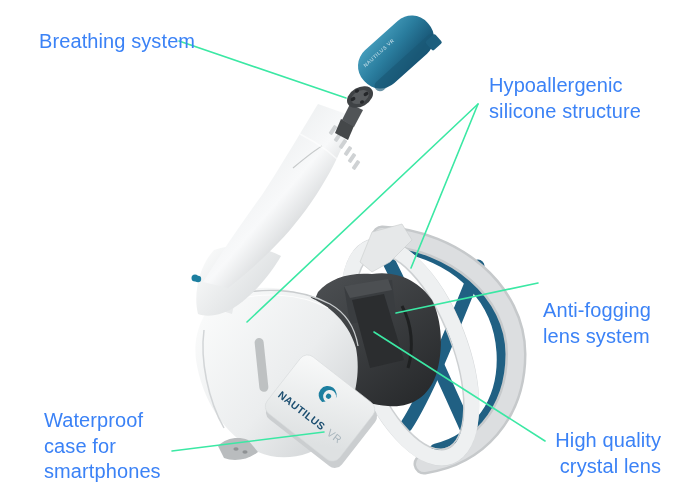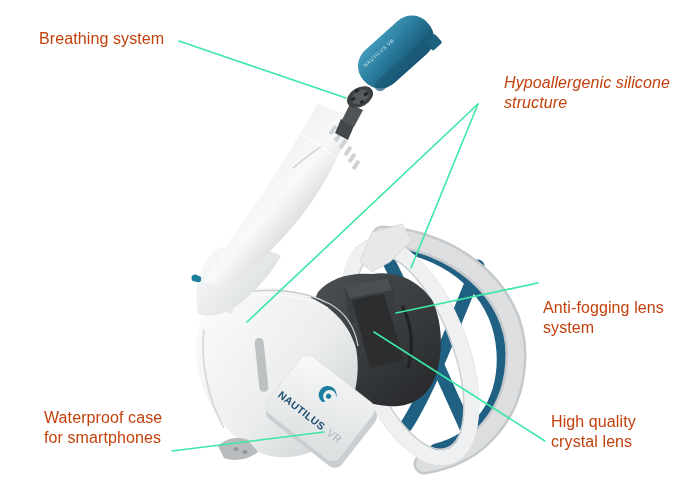--- a/index.html
+++ b/index.html
@@ -2,27 +2,27 @@
 <html><head>
 <meta charset="utf-8">
 <style>
   html,body{margin:0;padding:0;background:#ffffff;}
   #stage{
     position:relative;width:688px;height:500px;background:#ffffff;overflow:hidden;
     font-family:"Liberation Sans", sans-serif;
   }
   #artwork{position:absolute;left:0;top:0;}
   .label{
-    position:absolute;color:#c2410c;font-size:16px;line-height:1.28;
+    position:absolute;color:#3b82f6;font-size:20px;line-height:1.28;
     font-family:"Liberation Sans", sans-serif;letter-spacing:.1px;
   }
   .lbl-breathing{left:39px;top:29px;width:170px;}
-  .lbl-hypo{left:504px;top:73px;width:180px;font-style:italic;}
+  .lbl-hypo{left:489px;top:73px;width:180px;}
   .lbl-antifog{left:543px;top:258px;width:132px;margin-top:40px;}
-  .lbl-lens{left:551px;top:412px;width:110px;}
+  .lbl-lens{left:551px;top:428px;width:110px;text-align:right;}
   .lbl-case{left:44px;top:408px;width:140px;}
   svg text{font-family:"Liberation Sans", sans-serif;}
 </style>
 </head>
 <body>
 
 <div id="stage">
 
   <svg id="artwork" width="688" height="500" viewBox="0 0 688 500">
     <defs>

